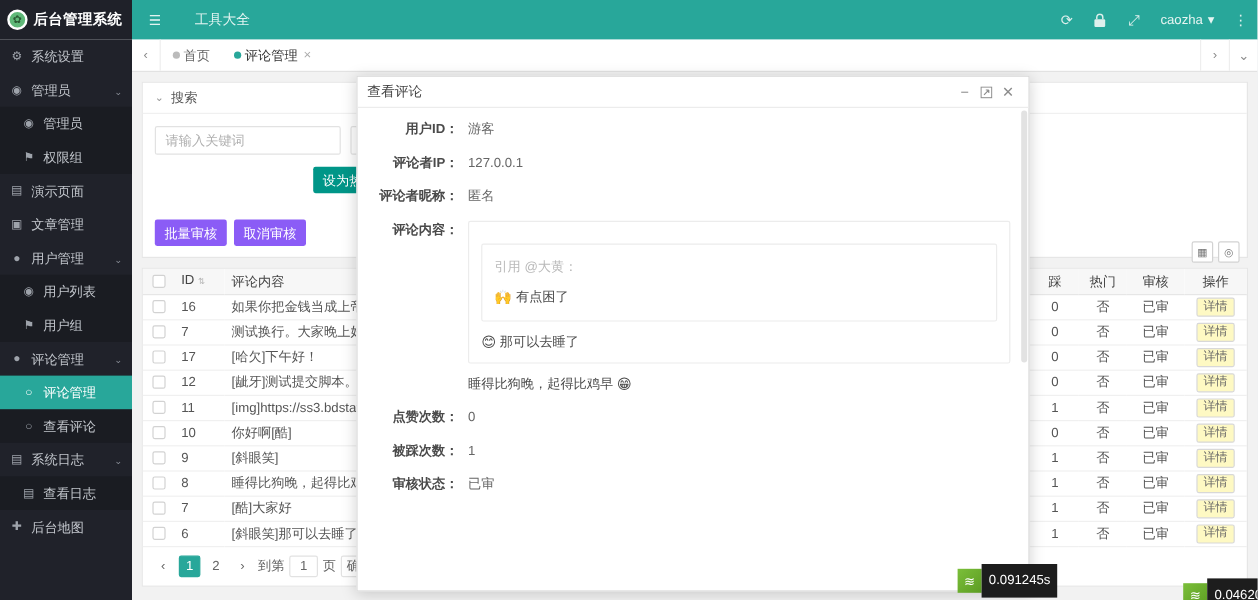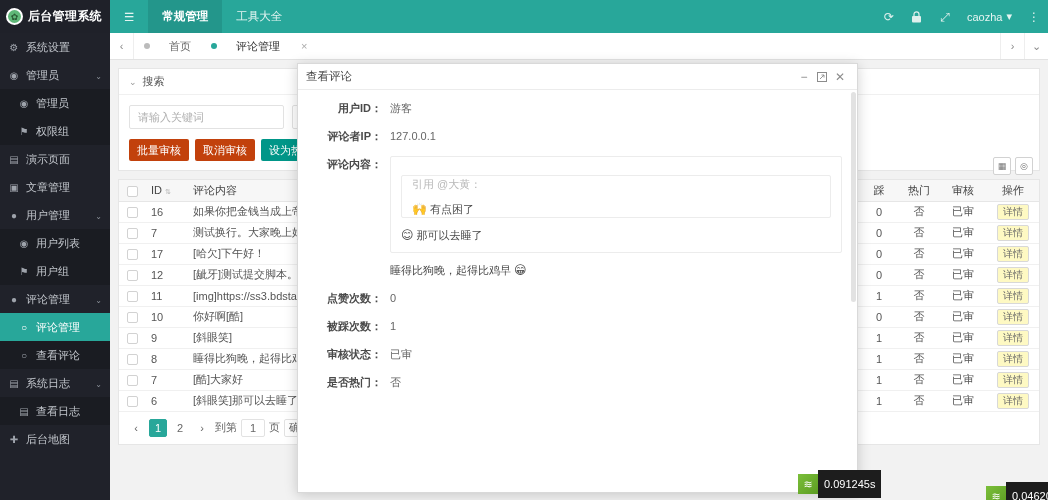--- a/index.html
+++ b/index.html
@@ -70,21 +70,21 @@
     position: absolute; left: 110px; top: 33px; right: 0; height: 27px;
     background: #fff; border-bottom: 1px solid #e2e2e2;
     display: flex; align-items: stretch;
   }
   .tabctl {
     width: 24px; display: flex; align-items: center; justify-content: center;
     color: #8a8a8a; font-size: 11px; cursor: pointer; border-right: 1px solid #eee;
   }
   .tabctl.r { border-right: none; border-left: 1px solid #eee; }
   .tab {
-    display: flex; align-items: center; gap: 19px; padding: 0 10px;
+    display: flex; align-items: center; gap: 3px; padding: 0 10px;
     font-size: 11px; color: #666; cursor: pointer; white-space: nowrap;
   }
   .tab .dot { width: 6px; height: 6px; border-radius: 50%; background: #bbb; flex: none; }
   .tab.active { color: #333; }
   .tab.active .dot { background: #28a79a; }
   .tab .x { color: #aaa; font-size: 11px; margin-left: 2px; }
   .tabfill { flex: 1; }
 
   
   #page {
@@ -106,21 +106,21 @@
   }
   .inp.kw { width: 155px; }
   .inp.sel { width: 95px; justify-content: space-between; color: #888; }
   .inp .cd { font-size: 8px; color: #b5b5b5; }
 
   .btnrow { padding: 0 10px 9px; display: flex; gap: 6px; }
   .btn {
     height: 22px; padding: 0 8px; border-radius: 2px; color: #fff;
     font-size: 11px; display: flex; align-items: center; cursor: pointer; white-space: nowrap;
   }
-  .btn.blue { background: #c2410c; }
+  .btn.blue { background: #8b5cf6; margin-top: 44px; }
   .btn.green { background: #009688; }
   .btn.red { background: #ff5722; }
 
   .table-card { margin-top: 8px; position: relative; }
   .tbl-tools {
     position: absolute; right: 6px; top: -23px; display: flex; gap: 4px;
   }
   .tbl-tool {
     width: 18px; height: 18px; border: 1px solid #d2d2d2; background: #fff;
     display: flex; align-items: center; justify-content: center;
@@ -181,21 +181,21 @@
     width: 92px; flex: none; text-align: right; padding-right: 8px;
     color: #4a4a4a; font-weight: bold; line-height: 16px;
   }
   .fval { color: #666; line-height: 16px; flex: 1; min-width: 0; }
 
   .quote-outer {
     border: 1px solid #ececec; border-radius: 2px; padding: 9px 10px;
     width: 452px; color: #b9b9b9; font-size: 11px;
   }
   .quote-inner {
-    border: 1px solid #ececec; border-radius: 2px; padding: 0 10px;
+    border: 1px solid #ececec; border-radius: 2px; padding: 11px 10px;
     margin-top: 9px; color: #b9b9b9;
   }
   .emo-line { color: #4a4a4a; margin-top: 9px; display: flex; align-items: center; gap: 3px; }
   .emo { font-size: 12px; }
   .after-quote { margin-top: 9px; color: #4a4a4a; display: flex; align-items: center; gap: 3px; }
 
   
   .dbg {
     position: absolute; display: flex; align-items: center; z-index: 60;
     font-family: "Liberation Sans", sans-serif; font-size: 11px;
@@ -213,21 +213,20 @@
 
 <div id="app">
 
   <div id="logo">
     <span class="logo-mark">✿</span>
     <span class="logo-text">后台管理系统</span>
   </div>
 
   <div id="header">
     <div class="hnav">☰</div>
-    <div class="hnav active">常规管理</div>
     <div class="hnav">工具大全</div>
     <div class="hspacer"></div>
     <div class="hicon">⟳</div>
     <div class="hicon">
       <svg width="11" height="12" viewBox="0 0 11 12">
         <rect x="1" y="5" width="9" height="6.5" rx="1" fill="#dff0ed"></rect>
         <path d="M3 5V3.3a2.5 2.5 0 0 1 5 0V5" stroke="#dff0ed" stroke-width="1.2" fill="none"></path>
       </svg>
     </div>
     <div class="hicon">⤢</div>
@@ -521,20 +520,24 @@
     <div class="m-body">
       <div id="modal-fields">
           <div class="frow">
             <div class="flab">用户ID：</div>
             <div class="fval">游客</div>
           </div>
           <div class="frow">
             <div class="flab">评论者IP：</div>
             <div class="fval">127.0.0.1</div>
           </div>
+          <div class="frow">
+            <div class="flab">评论者昵称：</div>
+            <div class="fval">匿名</div>
+          </div>
         </div>
 
       <div class="frow">
         <div class="flab">评论内容：</div>
         <div class="fval">
           <div class="quote-outer">
             <div class="quote-inner">
               <div>引用 @大黄：</div>
               <div class="emo-line">
                 <span class="emo">🙌</span>
@@ -559,24 +562,20 @@
             <div class="fval"><span>0</span></div>
           </div>
           <div class="frow">
             <div class="flab">被踩次数：</div>
             <div class="fval"><span>1</span></div>
           </div>
           <div class="frow">
             <div class="flab">审核状态：</div>
             <div class="fval"><span>已审</span></div>
           </div>
-          <div class="frow">
-            <div class="flab">是否热门：</div>
-            <div class="fval"><span>否</span></div>
-          </div>
         </div>
 
       <div class="m-scroll">
           <i></i>
         </div>
     </div>
   </div>
 
   <div class="dbg" id="dbg1">
     <span class="leaf">≋</span>

